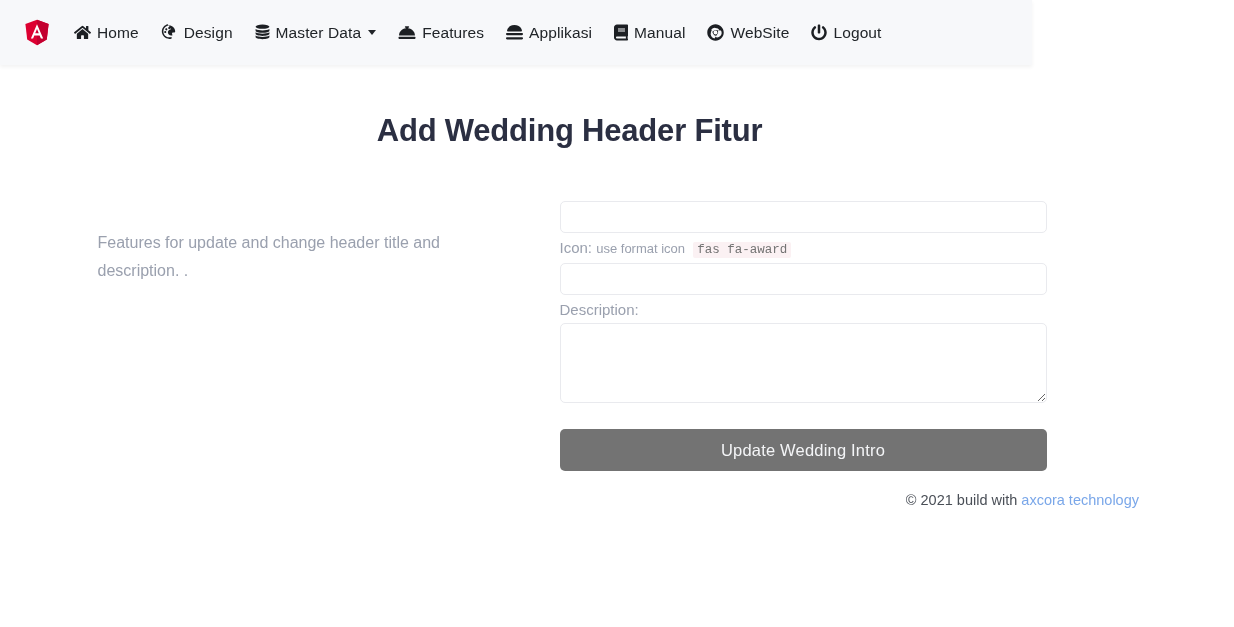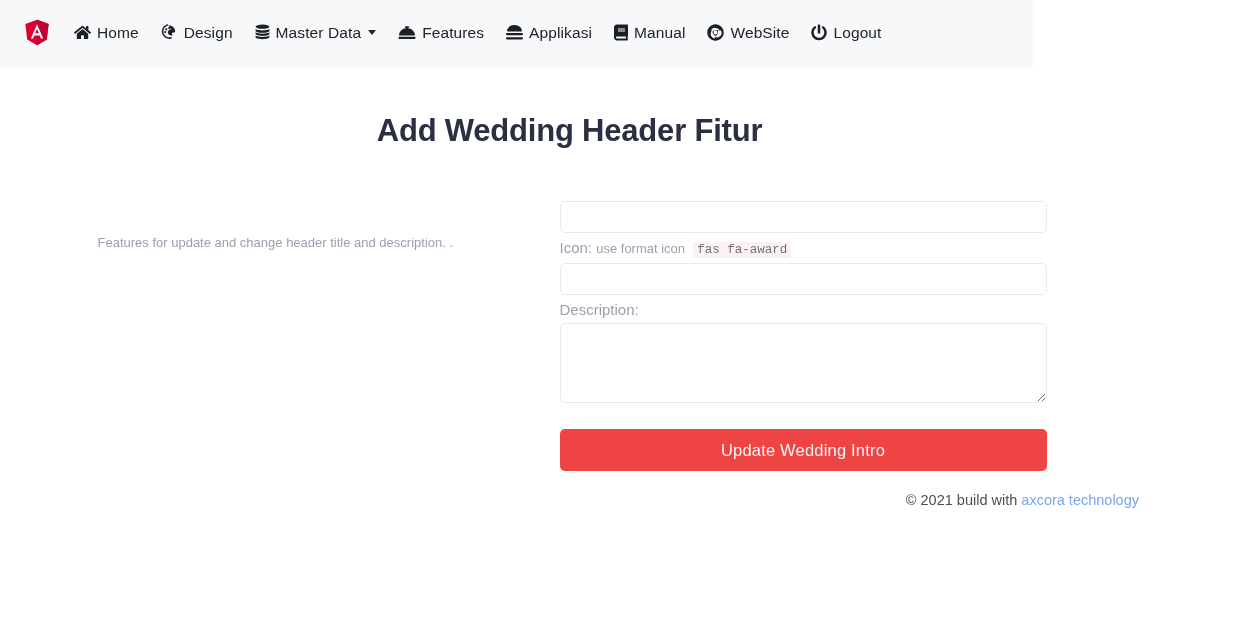--- a/index.html
+++ b/index.html
@@ -87,21 +87,21 @@
     width: 1000px;
     margin: 0 auto;
     padding-top: 44px;
   }
   .col-left {
     width: 490px;
     padding-left: 28px;
     padding-top: 36px;
   }
   .lead-text {
-    font-size: 13px;
+    font-size: 16px;
     line-height: 28px;
     color: #9aa0ae;
     max-width: 370px;
     margin: 0;
   }
   .col-right {
     width: 510px;
     padding-top: 8px;
   }
 
@@ -156,21 +156,21 @@
     color: #495057;
     font-family: "Liberation Sans", sans-serif;
     resize: vertical;
   }
 
   .submit-btn {
     display: block;
     width: 487px;
     height: 42px;
     margin-top: 26px;
-    background: #ef4444;
+    background: #737373;
     color: #f4f5f7;
     border: none;
     border-radius: 5px;
     font-size: 16.5px;
     font-family: "Liberation Sans", sans-serif;
     letter-spacing: 0.2px;
     cursor: pointer;
   }
 
   .footer {

